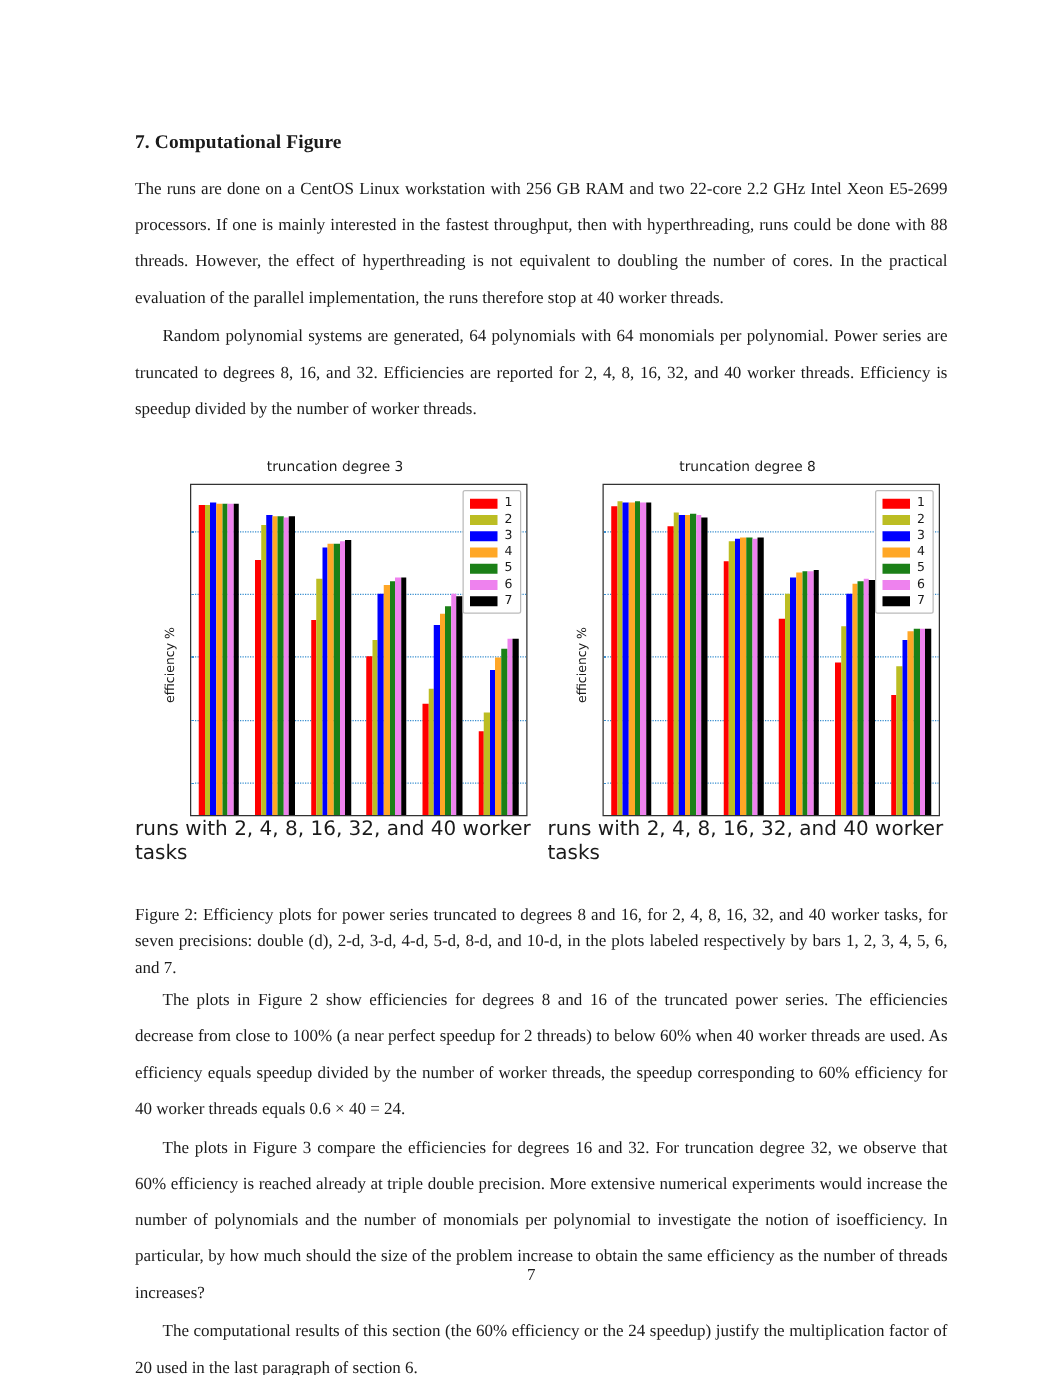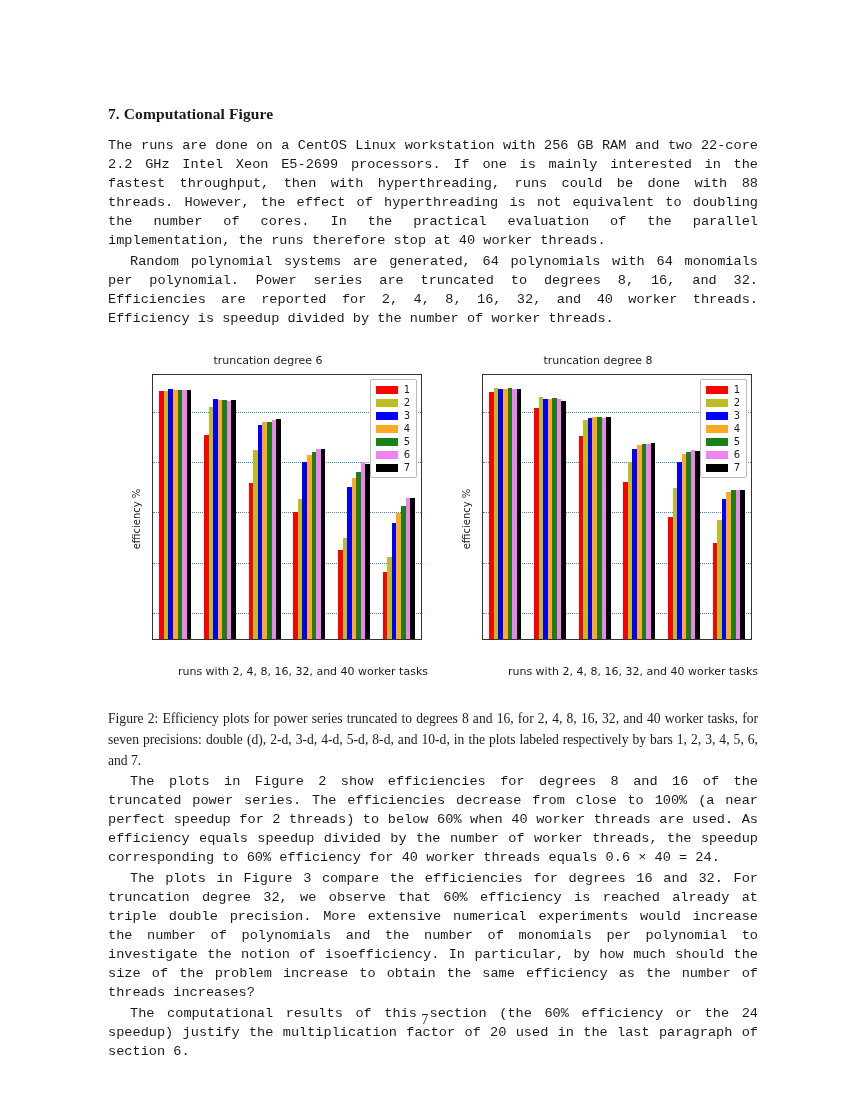--- a/index.html
+++ b/index.html
@@ -31,26 +31,25 @@
   h2.section-title {
     font-family: "Liberation Serif", serif;
     font-size: 15.5px;
     font-weight: bold;
     margin: 0 0 13px 0;
     letter-spacing: 0.1px;
   }
 
   p.para {
     font-size: 13.6px;
-    line-height: 19px;
+    line-height: 29px;
     margin: 0 0 2px 0;
     text-align: justify;
     text-justify: inter-word;
     hyphens: manual;
-    font-family: Liberation Mono, monospace;
   }
   p.indent { text-indent: 22px; }
 
   
   .figure {
     margin-top: 26px;
     width: 650px;
   }
   .charts-row {
     display: flex;
@@ -121,22 +120,22 @@
   .bar {
     position: absolute;
     bottom: 0;
     box-sizing: border-box;
   }
   .xlabel {
     position: absolute;
     left: 0;
     right: 0;
     bottom: 6px;
-    text-align: right;
-    font-size: 11px;
+    text-align: left;
+    font-size: 16px;
     color: #1a1a1a;
   }
   .legend {
     position: absolute;
     right: 4px;
     top: 4px;
     background: #fff;
     border: 1px solid #bbb;
     border-radius: 2px;
     padding: 4px 6px 4px 5px;
@@ -191,21 +190,21 @@
       <span>Computational Figure</span>
     </h2>
 
     <p class="para">The runs are done on a CentOS Linux workstation with 256 GB RAM and two 22-core 2.2 GHz Intel Xeon E5-2699 processors. If one is mainly interested in the fastest throughput, then with hyperthreading, runs could be done with 88 threads. However, the effect of hyperthreading is not equivalent to doubling the number of cores. In the practical evaluation of the parallel implementation, the runs therefore stop at 40 worker threads.</p>
     <p class="para indent">Random polynomial systems are generated, 64 polynomials with 64 monomials per polynomial. Power series are truncated to degrees 8, 16, and 32. Efficiencies are reported for 2, 4, 8, 16, 32, and 40 worker threads. Efficiency is speedup divided by the number of worker threads.</p>
 
     <div class="figure">
       <div class="charts-row">
 
         <div class="chart-block">
-          <div class="chart-title">truncation degree 6</div>
+          <div class="chart-title">truncation degree 3</div>
           <div class="ylabel">efficiency %</div>
           <div class="plot-wrap">
             <div class="plot-area">
               <div class="legend" style="z-index: 10;">
                   <div class="legend-row">
                     <span class="legend-swatch" style="background: rgb(255, 0, 0);"></span>
                     <span class="legend-text">1</span>
                   </div>
                   <div class="legend-row">
                     <span class="legend-swatch" style="background: rgb(188, 189, 34);"></span>

